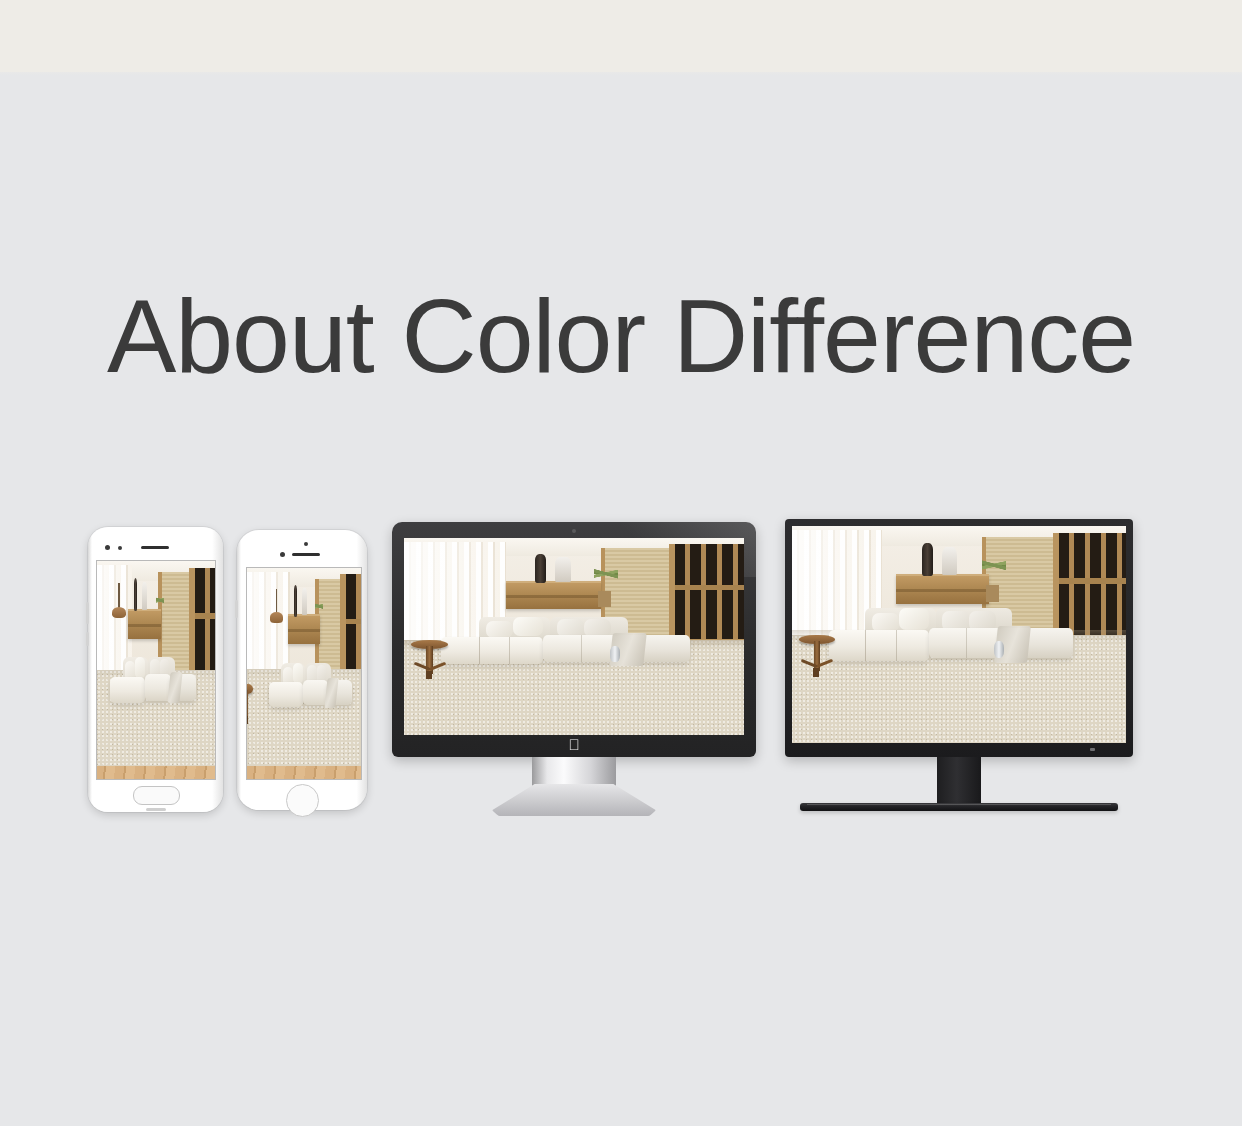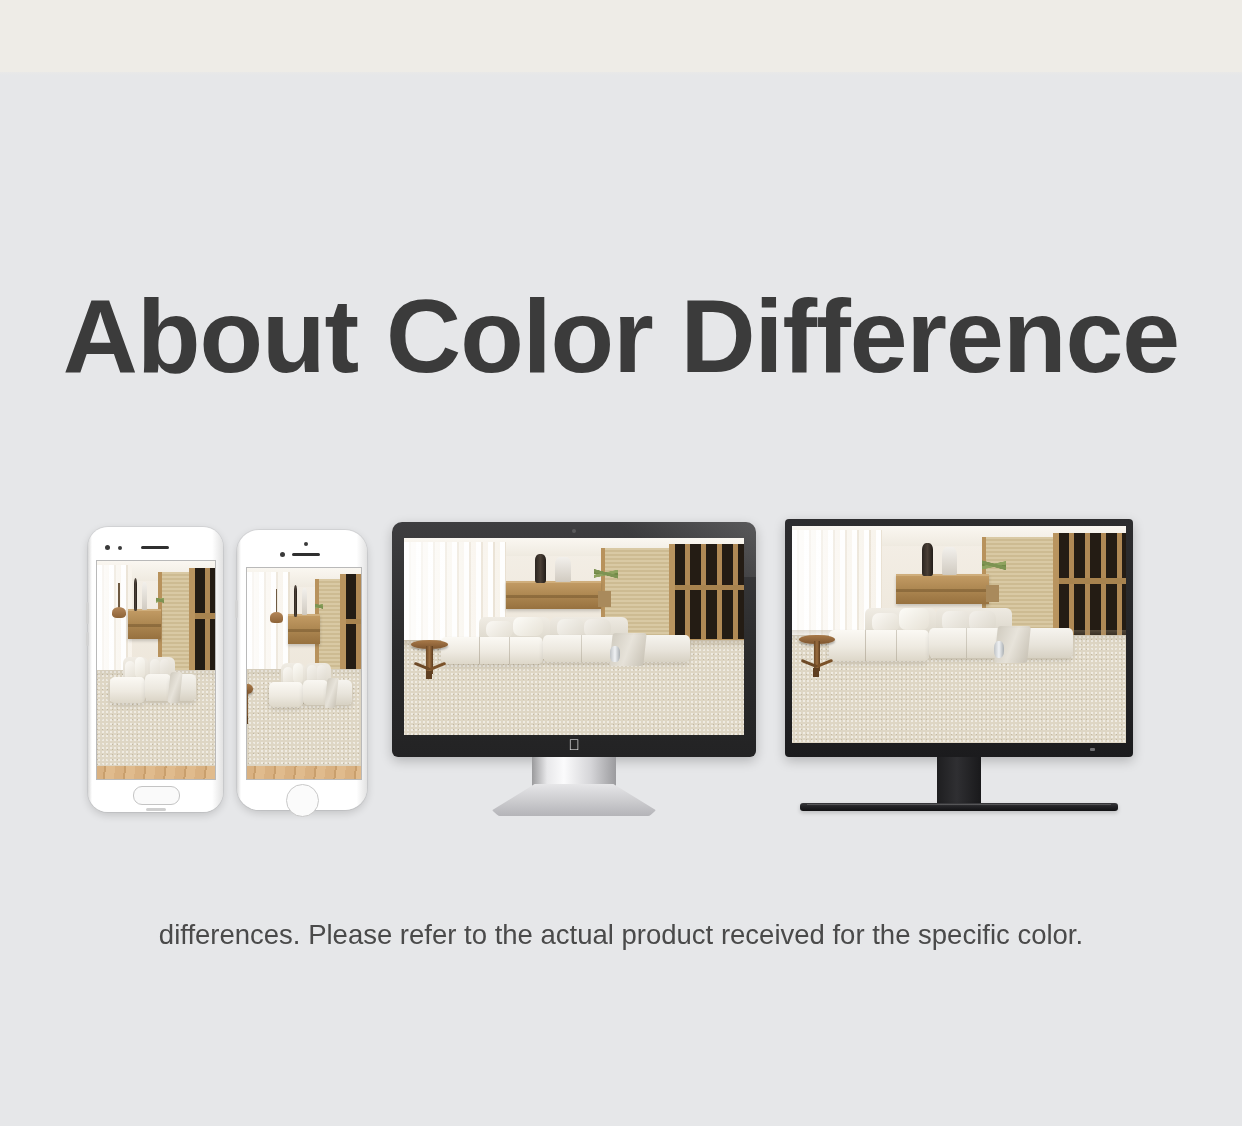--- a/index.html
+++ b/index.html
@@ -39,21 +39,21 @@
   }
 
   
   .heading {
     position: absolute;
     left: 0; top: 212px;
     width: 1242px;
     text-align: center;
     font-size: 104px;
     line-height: 1.05;
-    font-weight: 700;
+    font-weight: 400;
     letter-spacing: -1px;
     color: #3b3b3b;
     white-space: nowrap;
   }
 
   
   .devices {
     position: absolute;
     left: 0; top: 505px;
     width: 1242px;
@@ -638,16 +638,15 @@
       <div class="led" style="left:305px; top:229px;"></div>
 
       <div class="neck" style="left:152px; top:238px; width:44px; height:50px;"></div>
       <div class="base" style="left:15px; top:284px; width:318px; height:8px;"></div>
       <div class="base-hl" style="left:22px; top:285px; width:304px;"></div>
     </div>
 
   </div>
 
   <div class="disclaimer">
-    <p>differences. Please refer to the actual product received for the specific color.</p>
   </div>
 
 </div>
 
 </body></html>

